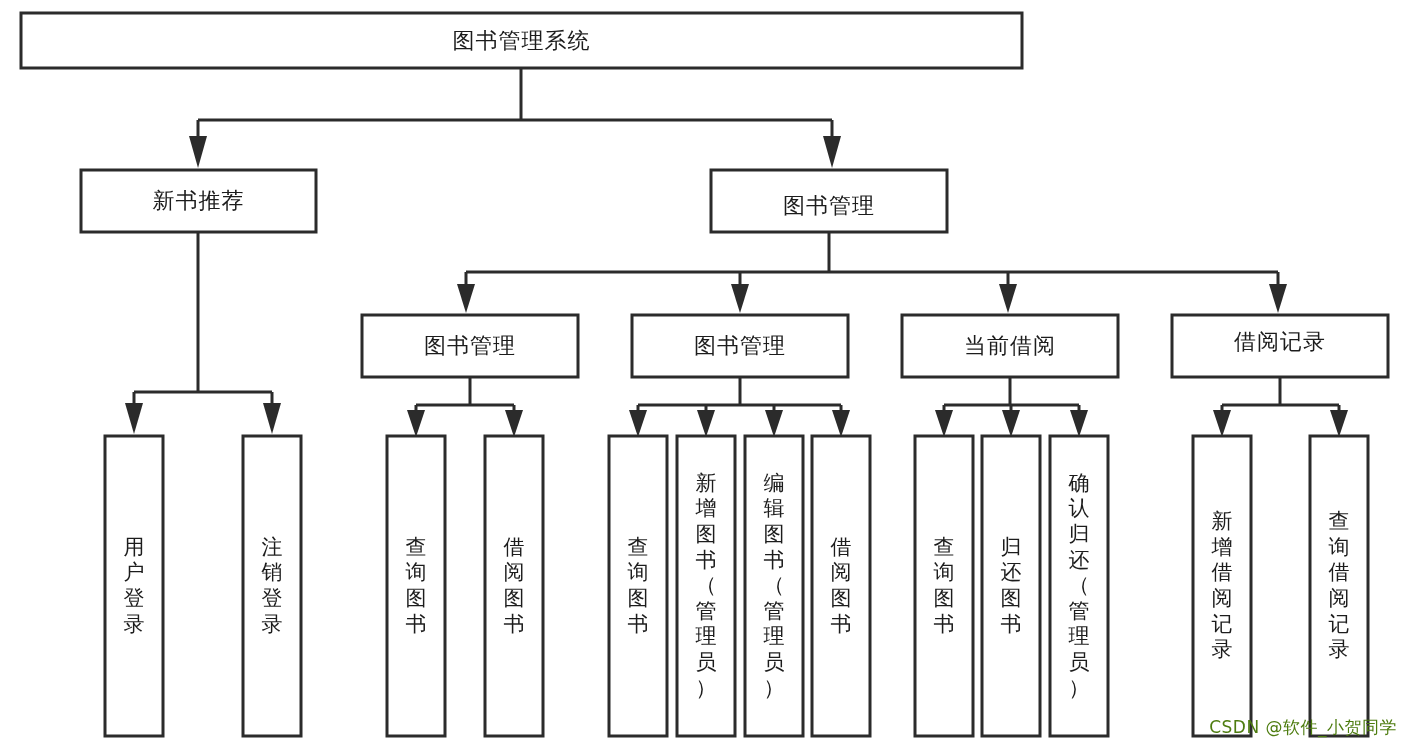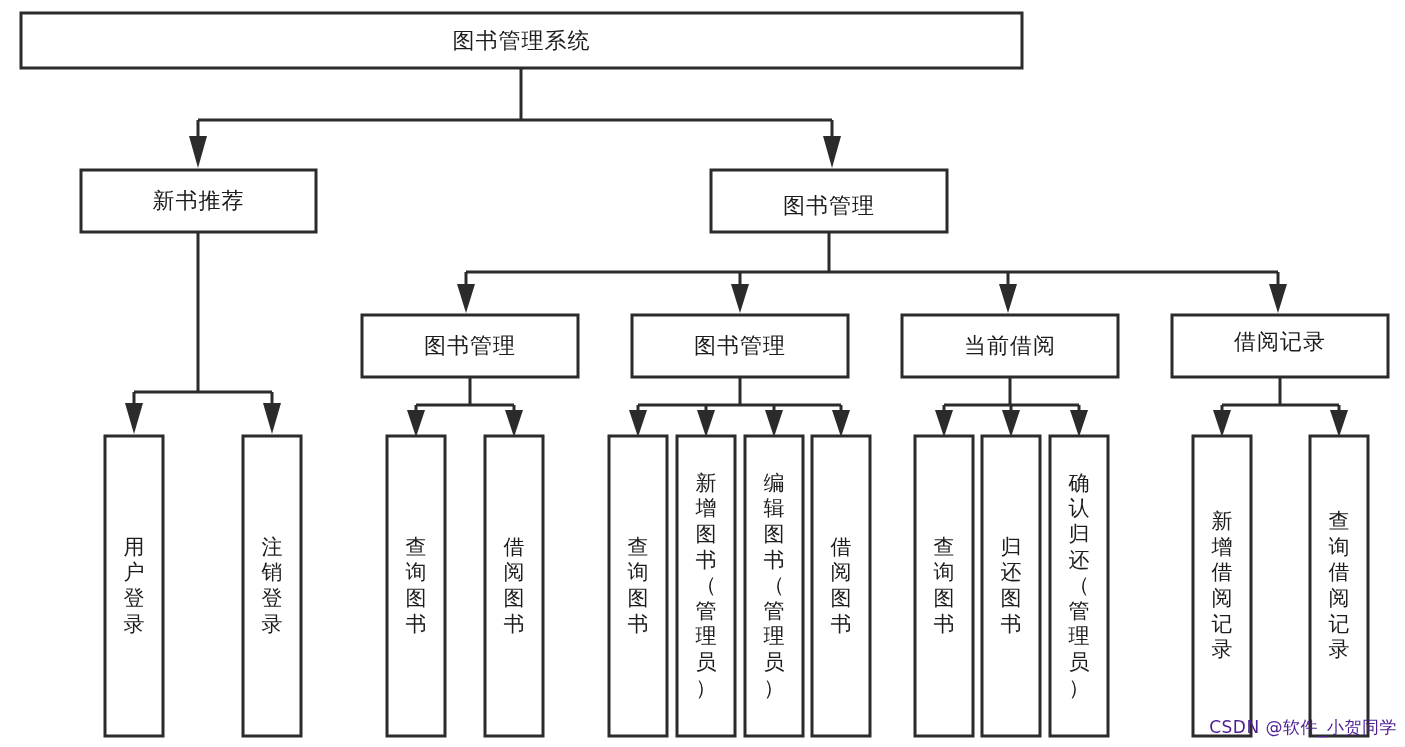--- a/index.html
+++ b/index.html
@@ -68,21 +68,21 @@
   }
   .node-label-v .ch {
     display: block;
     text-align: center;
   }
   .watermark {
     position: absolute;
     right: 8px;
     bottom: 8px;
     font-size: 17px;
-    color: #4c1d95;
+    color: #4d7c0f;
     letter-spacing: 0.5px;
     white-space: nowrap;
   }
 </style>
 </head>
 <body>
 
 <div id="diagram-root">
 
   <svg class="diagram" viewBox="0 0 1405 747" xmlns="http://www.w3.org/2000/svg">

